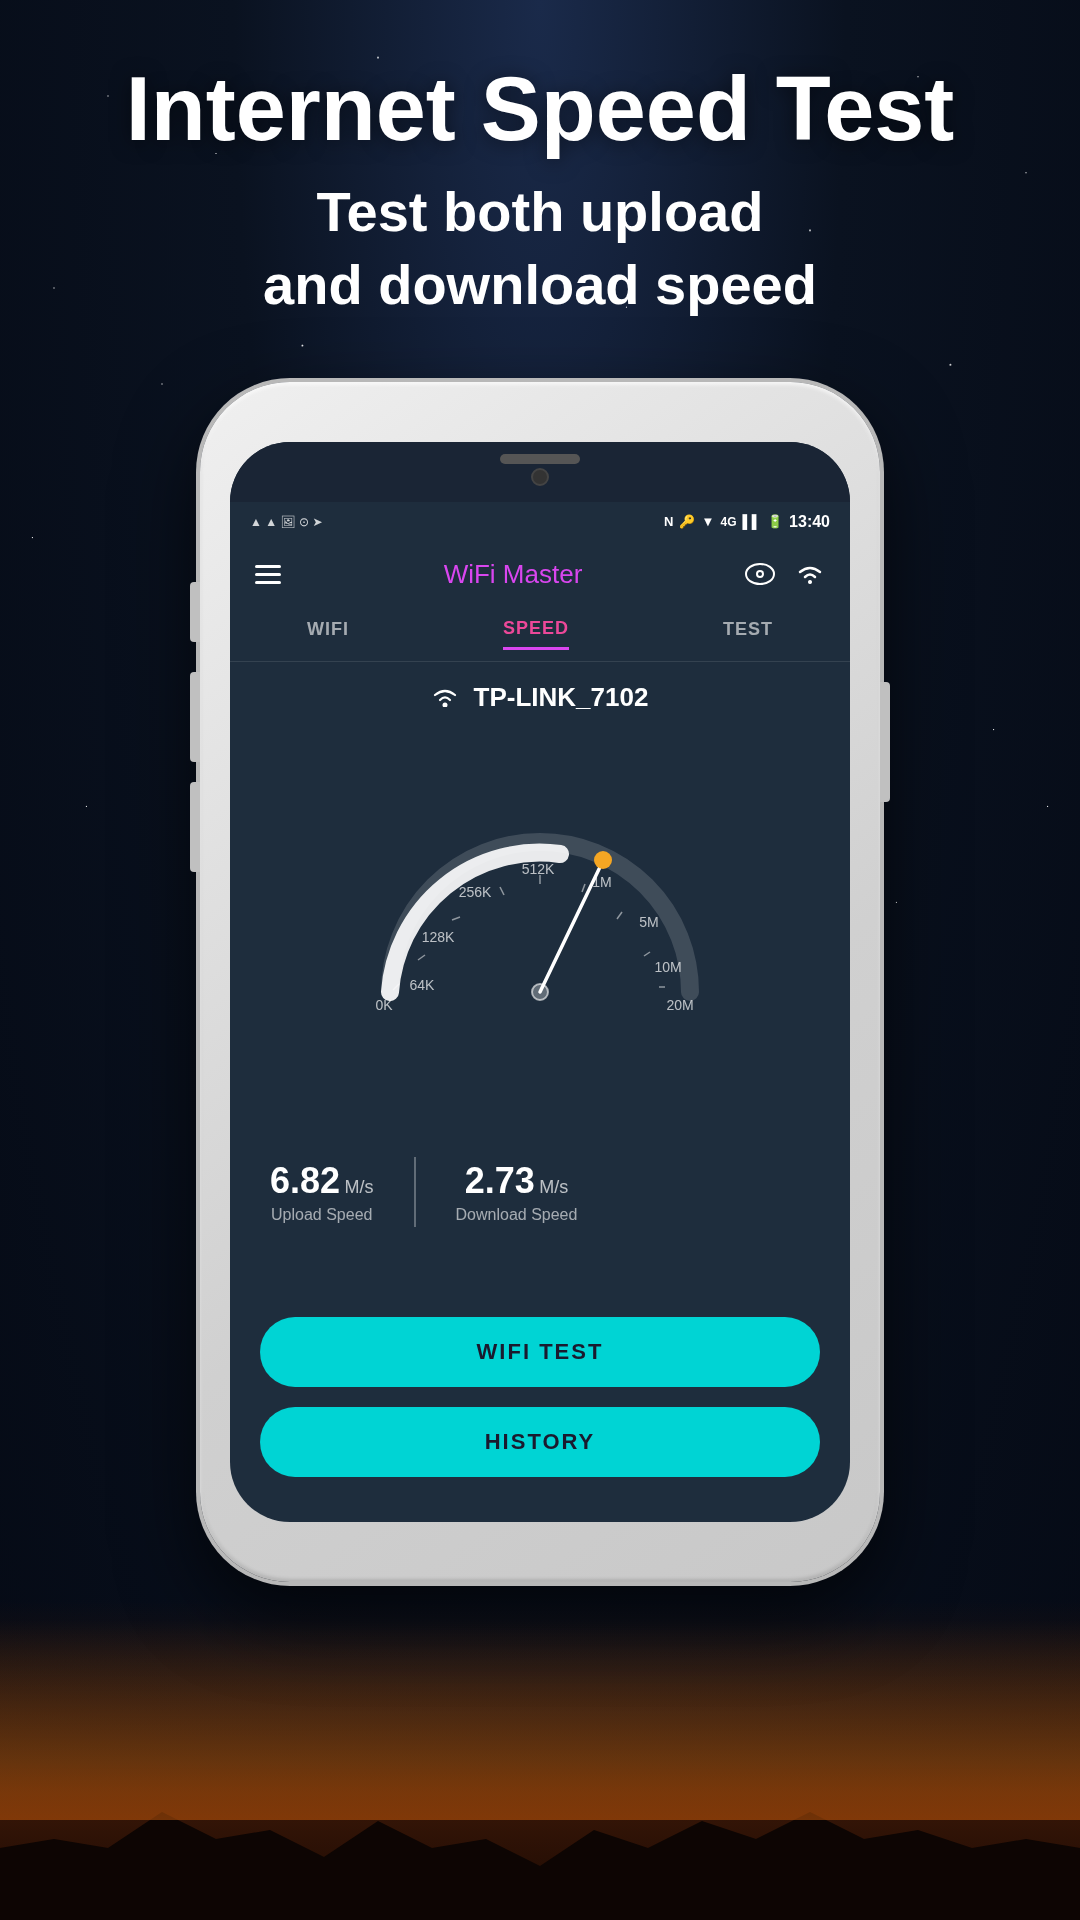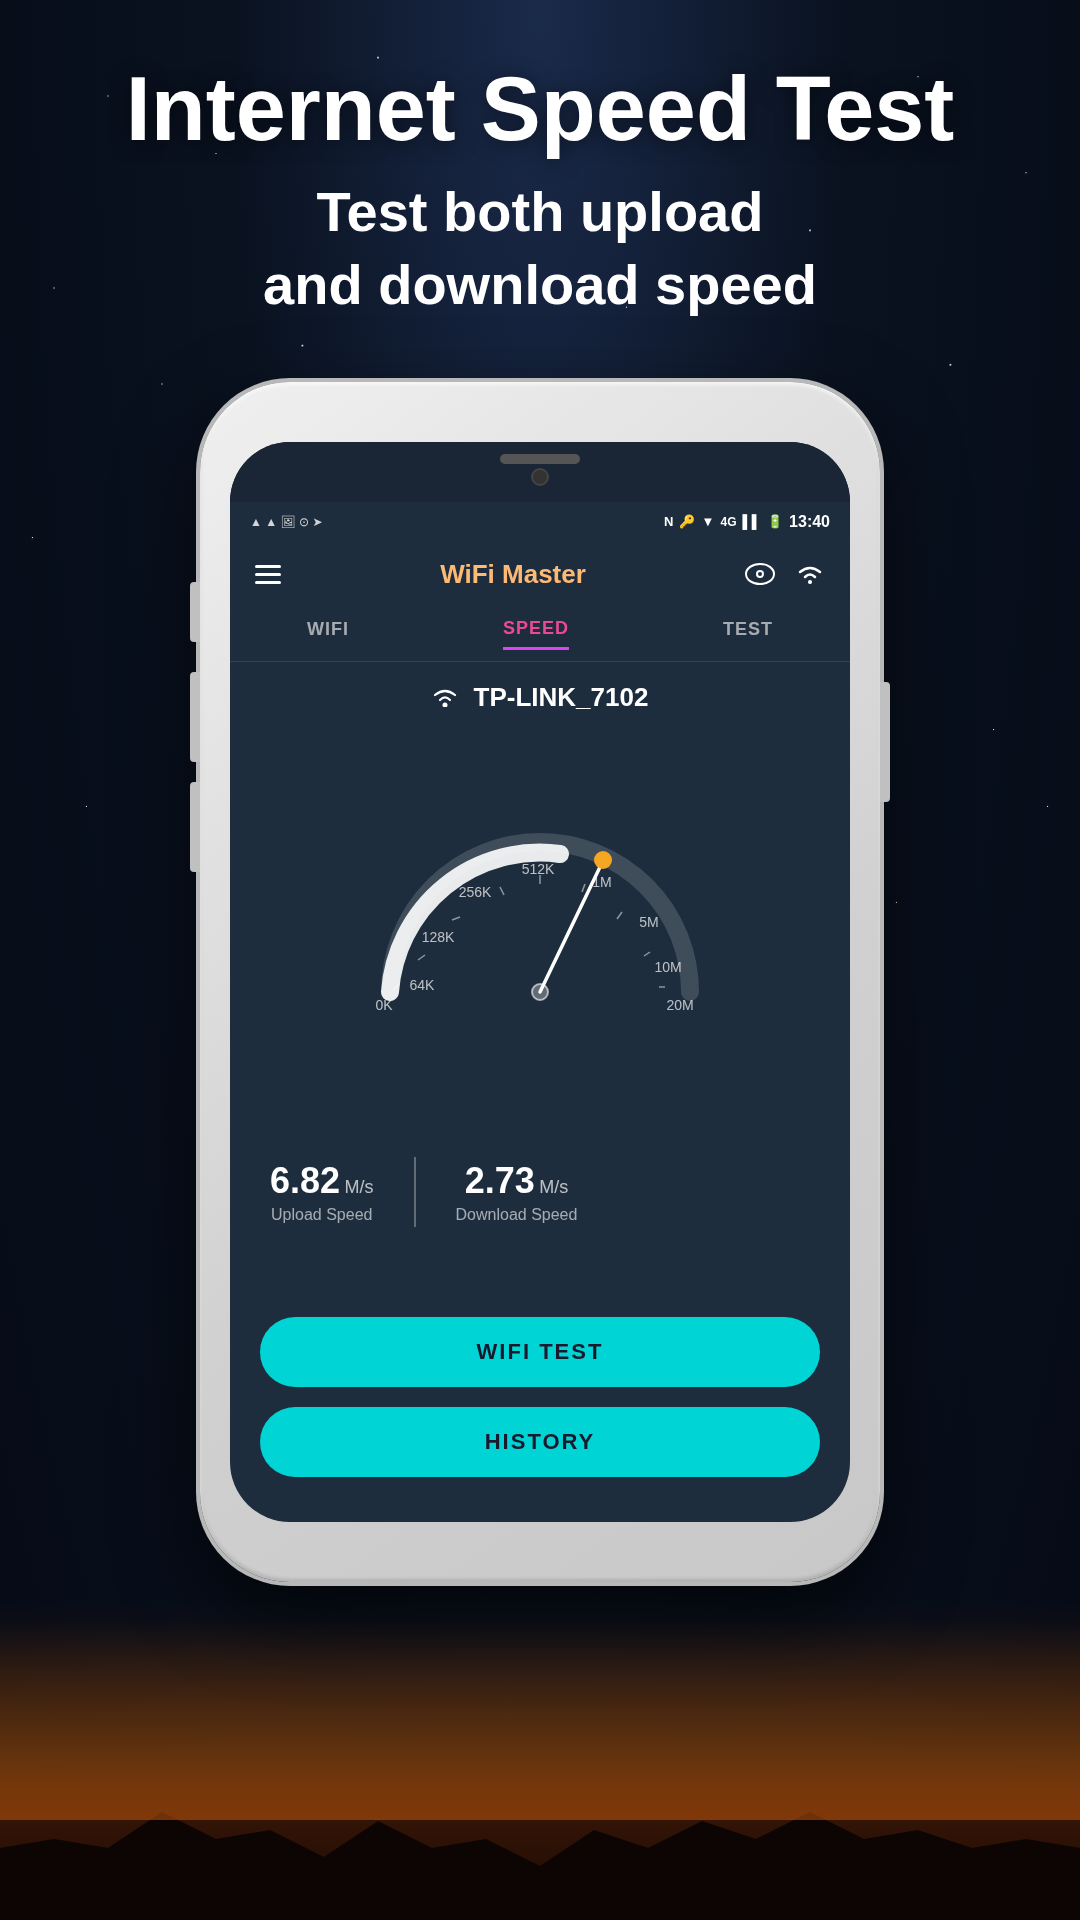--- a/index.html
+++ b/index.html
@@ -269,23 +269,23 @@
       left: 0;
       right: 0;
       height: 65px;
       background: #1e2d3d;
       display: flex;
       align-items: center;
       padding: 0 25px;
       justify-content: space-between;
     }
     .app-bar-title {
-      color: #fdba74;
+      color: #d946ef;
       font-size: 26px;
-      font-weight: bold;
+      font-weight: normal;
     }
     .app-bar-icons {
       display: flex;
       gap: 20px;
       align-items: center;
     }
     .hamburger-icon {
       display: flex;
       flex-direction: column;
       gap: 5px;

